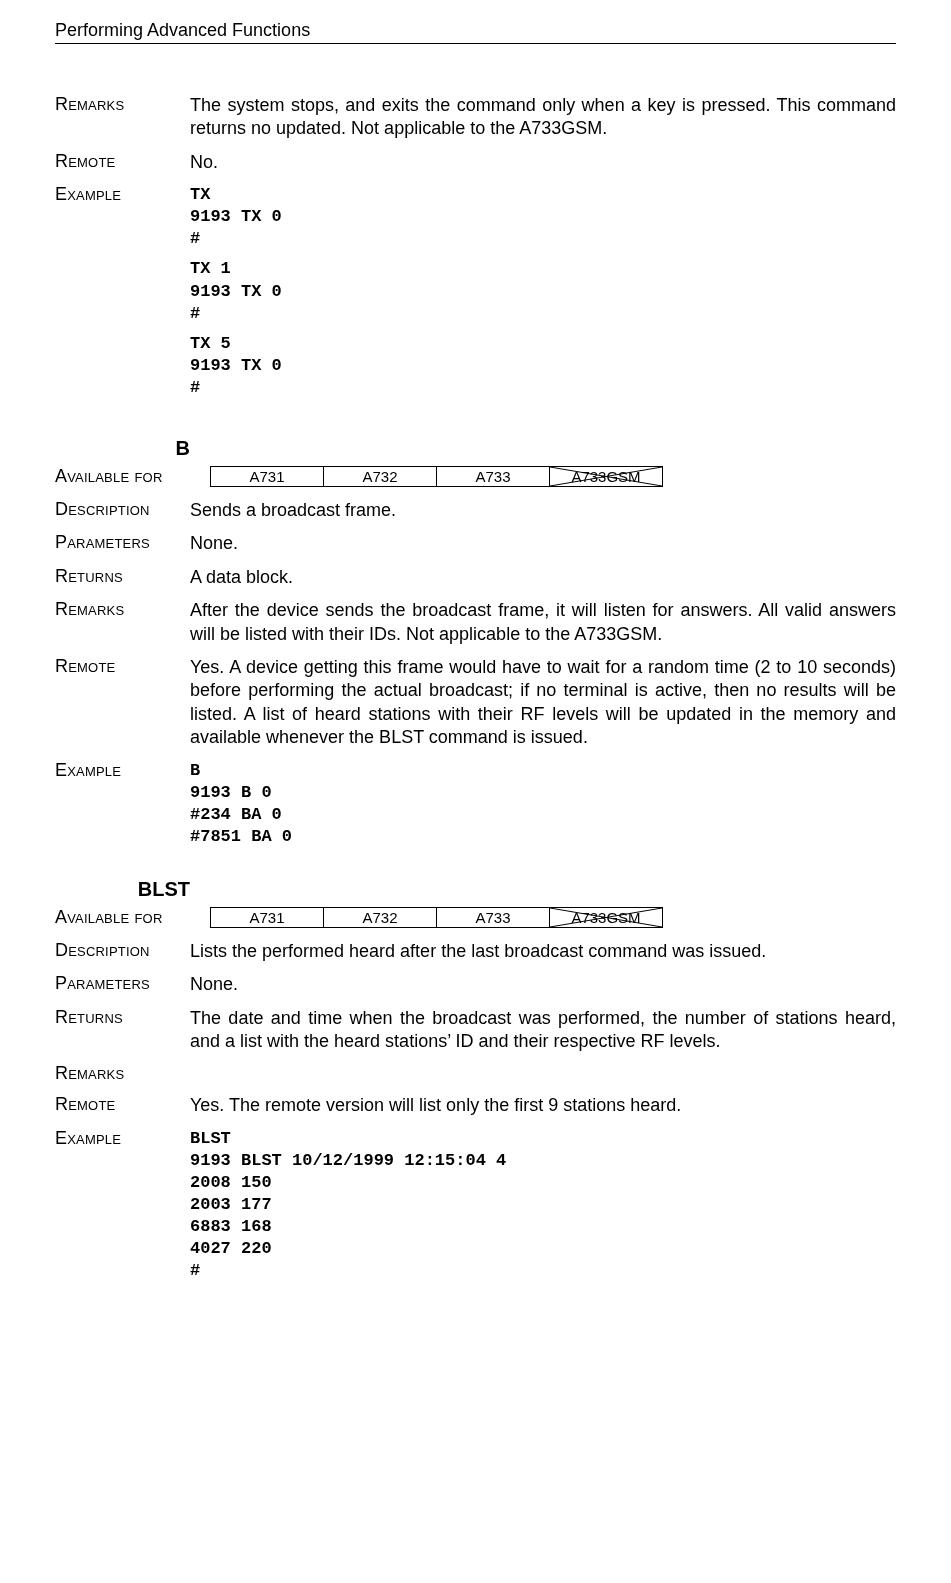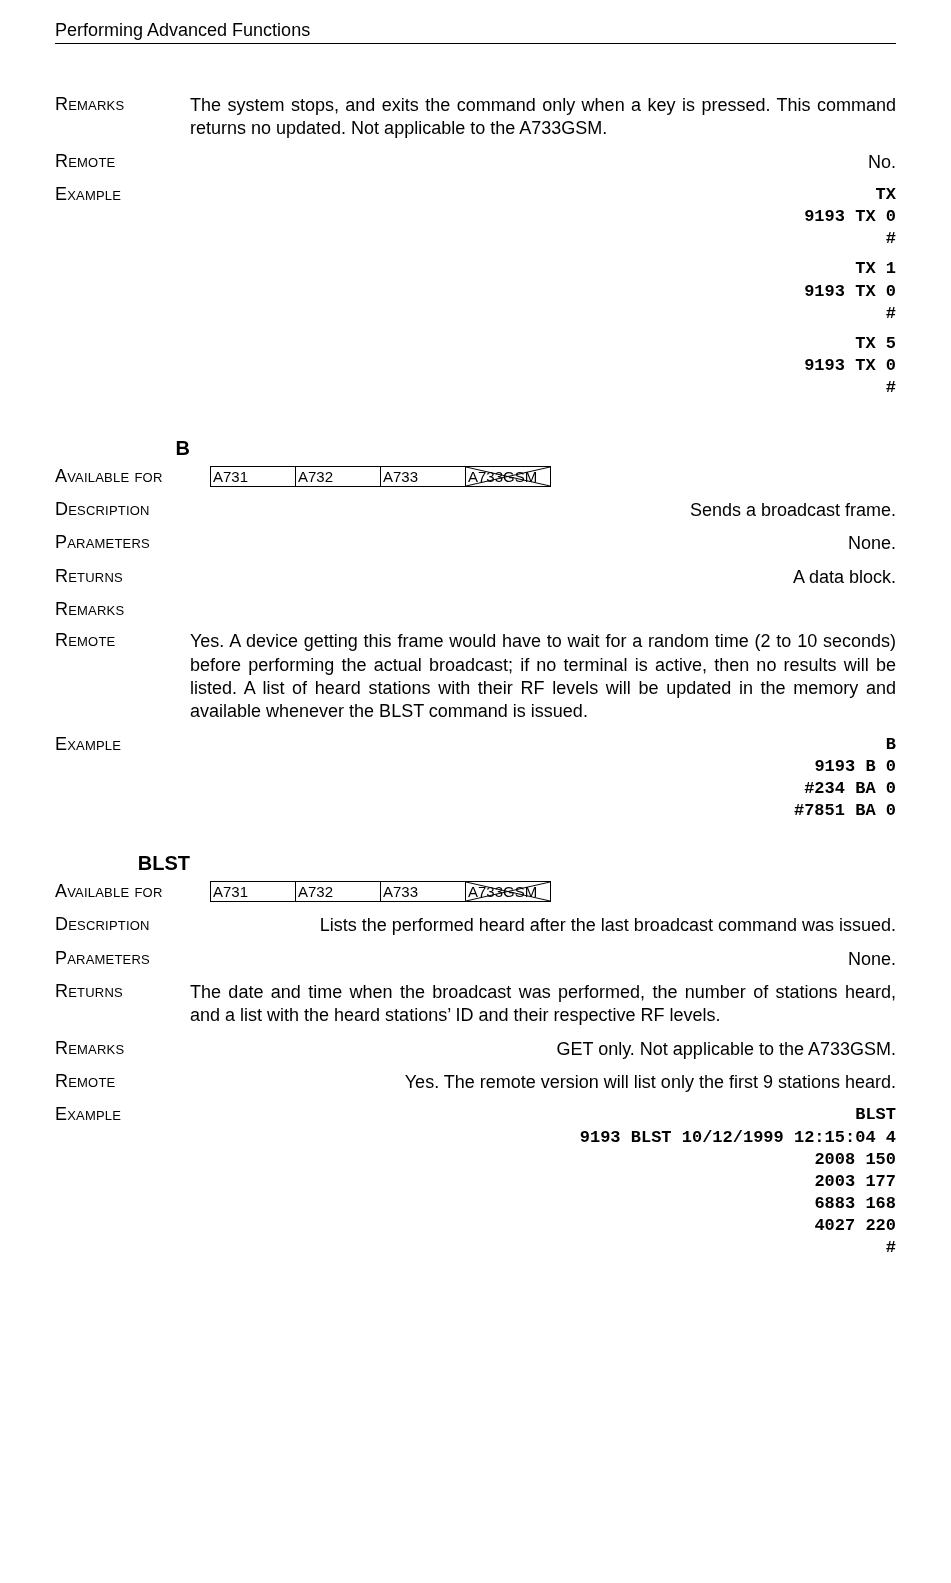--- a/index.html
+++ b/index.html
@@ -36,35 +36,33 @@
   .label-col {
     flex: 0 0 135px;
     font-variant: small-caps;
     font-size: 18px;
     letter-spacing: 0.2px;
   }
   .body-col {
     flex: 1;
     font-size: 18px;
     line-height: 1.3;
-    text-align: right;
   }
   .justify {
     text-align: justify;
   }
   .mono {
     font-family: "Courier New", Courier, monospace;
     font-weight: bold;
     font-size: 17px;
     white-space: pre;
     line-height: 1.3;
   }
   .mono-block {
     margin-bottom: 8px;
-    margin-left: 20px;
   }
   .section-letter {
     font-weight: bold;
     font-size: 20px;
     text-align: right;
     width: 135px;
     margin-top: 30px;
     margin-bottom: 6px;
   }
   .avail-row {
@@ -72,21 +70,22 @@
     align-items: center;
     margin-bottom: 12px;
   }
   .avail-table {
     border-collapse: collapse;
     margin-left: 20px;
   }
   .avail-table td {
     border: 1px solid #000;
     font-size: 15px;
-    padding: 1px 2px;
+    text-align: center;
+    padding: 1px 16px;
     width: 80px;
     position: relative;
   }
   .strike-cell {
     position: relative;
   }
   .strike-cell svg {
     position: absolute;
     top: 0; left: 0;
     width: 100%; height: 100%;
@@ -178,20 +177,21 @@
     <div class="body-col">None.</div>
   </div>
   <div class="spacer6"></div>
   <div class="row">
     <div class="label-col">Returns</div>
     <div class="body-col">A data block.</div>
   </div>
   <div class="spacer6"></div>
   <div class="row">
     <div class="label-col">Remarks</div>
+    <div class="body-col justify">After the device sends the broadcast frame, it will listen for answers. All valid answers will be listed with their IDs. Not applicable to the A733GSM.</div>
   </div>
   <div class="spacer6"></div>
   <div class="row">
     <div class="label-col">Remote</div>
     <div class="body-col justify">Yes. A device getting this frame would have to wait for a random time (2 to 10 seconds) before performing the actual broadcast; if no terminal is active, then no results will be listed. A list of heard stations with their RF levels will be updated in the memory and available whenever the BLST command is issued.</div>
   </div>
   <div class="spacer6"></div>
   <div class="row">
     <div class="label-col">Example</div>
     <div class="body-col">
@@ -234,21 +234,20 @@
     <div class="body-col">None.</div>
   </div>
   <div class="spacer6"></div>
   <div class="row">
     <div class="label-col">Returns</div>
     <div class="body-col justify">The date and time when the broadcast was performed, the number of stations heard, and a list with the heard stations’ ID and their respective RF levels.</div>
   </div>
   <div class="spacer6"></div>
   <div class="row">
     <div class="label-col">Remarks</div>
-    <div class="body-col">GET only. Not applicable to the A733GSM.</div>
   </div>
   <div class="spacer6"></div>
   <div class="row">
     <div class="label-col">Remote</div>
     <div class="body-col">Yes. The remote version will list only the first 9 stations heard.</div>
   </div>
   <div class="spacer6"></div>
   <div class="row">
     <div class="label-col">Example</div>
     <div class="body-col">

